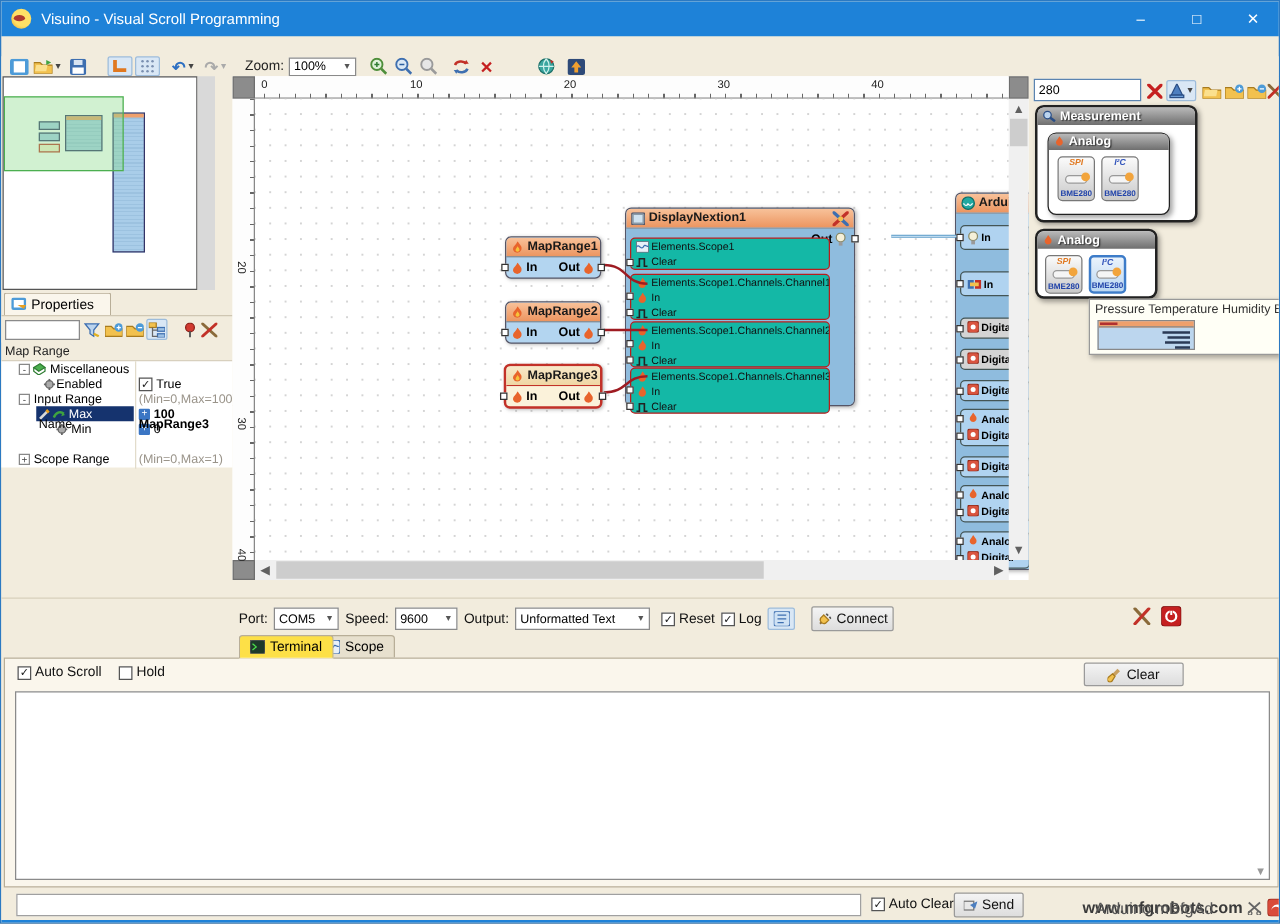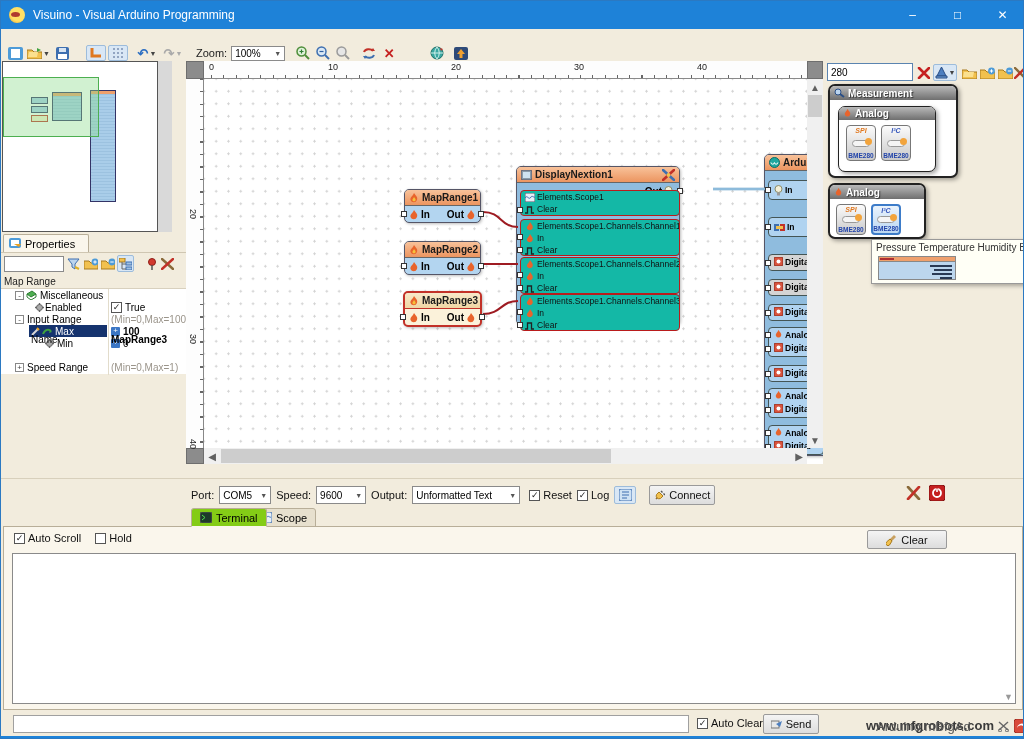--- a/index.html
+++ b/index.html
@@ -108,37 +108,37 @@
   .tt-ph { height:5px; background:#EFA06C; border-bottom:1px solid #888; display:flex; gap:1px; padding:0 1px; align-items:center; }
   .tt-ph i { display:block; width:14px; height:2px; background:#B03030; }
   .tt-line { position:absolute; right:3px; height:2px; background:#2A3A55; }
 
   
   .bottom { left:0; top:477px; width:1024px; height:258px; background:#F2ECDD; border-top:1px solid #D8D0BC; }
   .lbl { font-size:11px; color:#111; }
   .chk { display:inline-flex; align-items:center; gap:3px; font-size:11px; color:#111; }
   .btn { display:inline-flex; align-items:center; justify-content:center; gap:4px; background:linear-gradient(#F4F4F4,#DDD); border:1px solid #9A9A9A; border-radius:2px; font-size:11px; color:#111; }
   .tab { position:absolute; height:19px; display:flex; align-items:center; gap:4px; font-size:11px; padding:0 8px; border:1px solid #B8AE98; border-radius:3px 3px 0 0; background:#E7E0CE; }
-  .tab.active { background:#84cc16; border-bottom:1px solid #FAF6EC; z-index:2; }
+  .tab.active { background:#fde047; border-bottom:1px solid #FAF6EC; z-index:2; }
   .term-area { position:absolute; background:#fff; border:1px solid #8A8A8A; }
   .send-input { position:absolute; border:1px solid #A0A0A0; background:#fff; height:18px; font-size:11px; padding:0 4px; font-family:"Liberation Sans",sans-serif; }
   .watermark { position:absolute; font-size:13px; color:#3A3A3A; white-space:nowrap; z-index:50; }
   .watermark .wm2 { position:absolute; left:10px; top:1px; color:#555; }
   .blue-strip { left:0; top:735px; width:1024px; height:4px; background:#1E82D8; }
 
   .ic { display:inline-block; flex:none; }
 </style>
 </head>
 <body>
 
 <div class="win">
 
   <div class="abs titlebar">
     <span class="logo"></span>
-    <span class="title-text">Visuino - Visual Arduino Programming</span>
+    <span class="title-text">Visuino - Visual Scroll Programming</span>
     <div class="win-btns">
       <span class="win-btn">–</span>
       <span class="win-btn">□</span>
       <span class="win-btn">✕</span>
     </div>
   </div>
 
 
   <div class="abs toolbar">
     <span class="tbi" style="margin-left:4px">
@@ -374,21 +374,21 @@
         <span style="width:30px"></span>
         <span>Name</span>
         <span class="tcell-val">
             <b>MapRange3</b>
           </span>
       </div>
 
       <div class="trow" style="top:72px">
         <span style="width:14px"></span>
           <span class="expander">+</span>
-        <span style="margin-left:3px">Speed Range</span>
+        <span style="margin-left:3px">Scope Range</span>
         <span class="tcell-val muted">(Min=0,Max=1)</span>
       </div>
     </div>
   </div>
 
   <div class="abs canvas-wrap">
     <div class="abs corner" style="left:0;top:0;width:18px;height:18px"></div>
     <div class="abs corner" style="left:621px;top:0;width:16px;height:18px"></div>
     <div class="abs corner" style="left:0;top:387px;width:18px;height:16px"></div>
     <div class="abs hruler">
@@ -472,21 +472,21 @@
           <span>In</span>
           <span style="margin-left:auto">Out</span>
           <svg class="ic" width="10" height="10">
             <path d="M5 0 C7 3 9 4 8 7 A3.5 3.5 0 0 1 1.5 7 C1 4 4 3 5 0" fill="#E8642C"></path>
           </svg>
         </div>
       <span class="pin" style="left:-5px;top:21px"></span>
       <span class="pin" style="right:-5px;top:21px"></span>
     </div>
 
-    <div class="block" style="left:330px;top:105px;width:164px;height:159px;z-index:4">
+    <div class="block" style="left:314px;top:105px;width:184px;height:159px;z-index:4">
       <div class="blk-hdr">
         <svg class="ic" width="11" height="10">
             <rect width="11" height="10" rx="2" fill="#8A9AA8" stroke="#556"></rect>
             <rect x="2" y="2" width="7" height="6" fill="#CFE2F0"></rect>
           </svg>
         <span>DisplayNextion1</span>
         <svg class="ic" style="margin-left:auto" width="13" height="12">
             <path d="M1 1 l11 10" stroke="#3E6FB0" stroke-width="2.6" stroke-linecap="round"></path>
             <path d="M12 1 l-11 10" stroke="#C23128" stroke-width="2.6" stroke-linecap="round"></path>
             <circle cx="6.5" cy="6" r="2" fill="#F2C14E"></circle>

